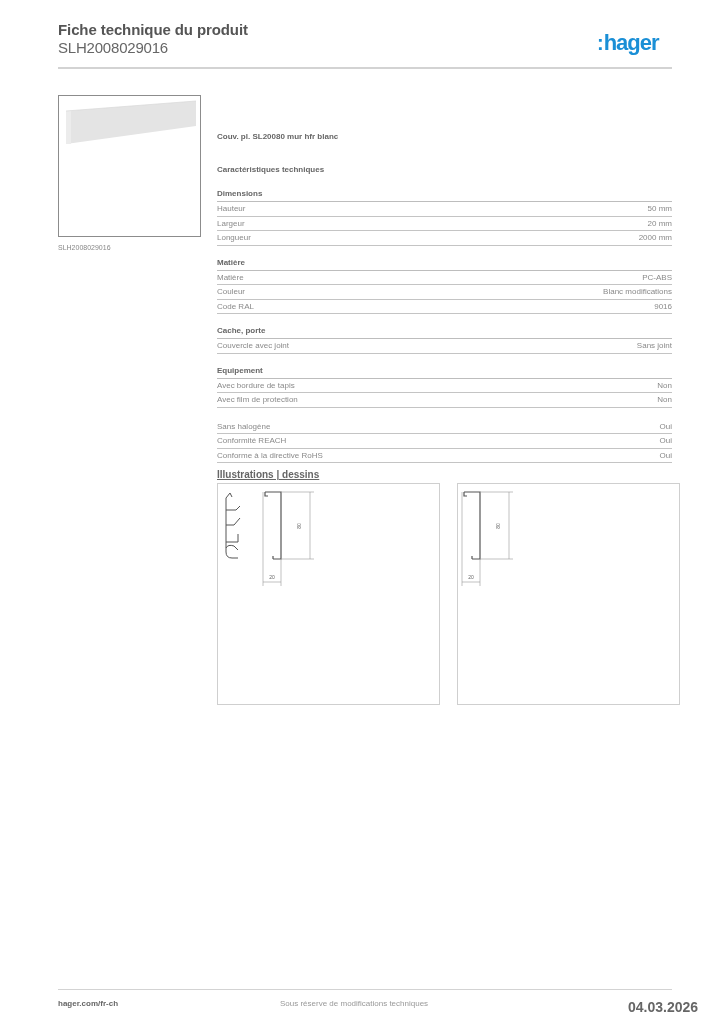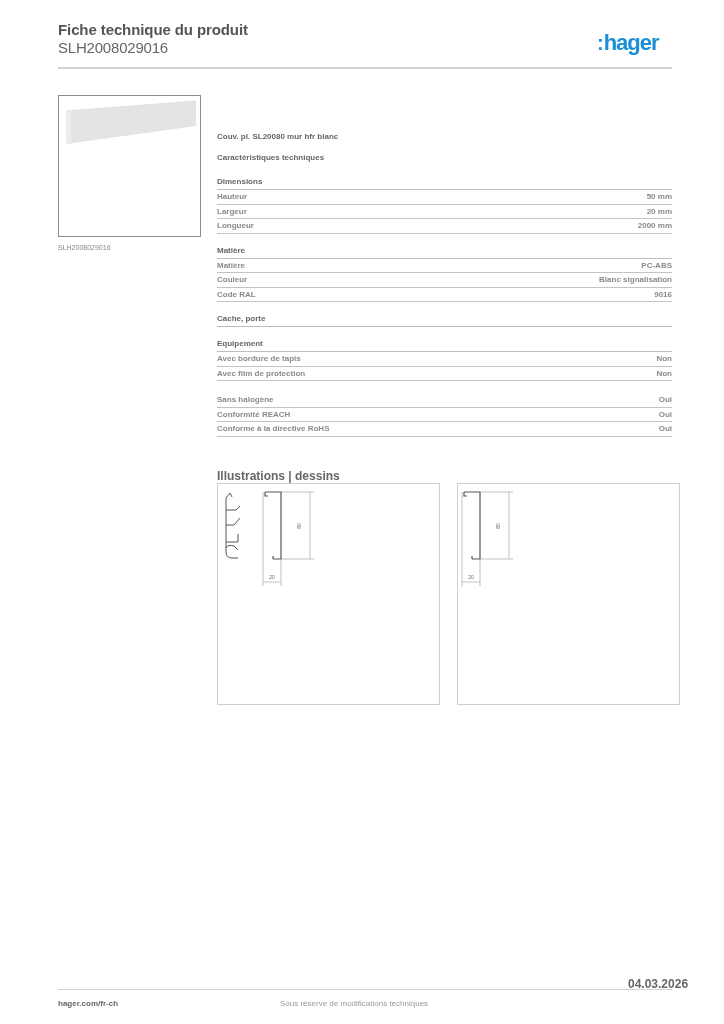--- a/index.html
+++ b/index.html
@@ -8,33 +8,33 @@
   .abs { position: absolute; }
   .title { left: 58px; top: 21px; font-size: 15px; font-weight: bold; color: #555; letter-spacing: -0.1px; }
   .code { left: 58px; top: 39px; font-size: 15px; color: #666; letter-spacing: -0.2px; }
   .logo { left: 597px; top: 30px; font-size: 22px; font-weight: bold; color: #1a8fd6; letter-spacing: -1px; }
   .logo .colon { font-size: 20px; margin-right: 1px; }
   .hrule { left: 58px; top: 67px; width: 614px; height: 2px; background: #d3d3d3; }
   .imgbox { left: 58px; top: 95px; width: 143px; height: 142px; border: 1px solid #8c8c8c; box-sizing: border-box; background: #fff; }
   .imgcap { left: 58px; top: 244px; font-size: 7px; color: #888; }
   .col { left: 217px; top: 96px; width: 455px; }
   .prodname { font-size: 8px; font-weight: bold; color: #666; height: 14px; margin-top: 36px; }
-  .sec-title { font-size: 8px; font-weight: bold; color: #666; margin-top: 7px; height: 12px; }
+  .sec-title { font-size: 8px; font-weight: bold; color: #666; margin-top: 19px; height: 12px; }
   .group { margin-top: 12px; }
   .group-h { font-size: 8px; font-weight: bold; color: #666; height: 11px; border-bottom: 1px solid #bdbdbd; padding-bottom: 1px; }
   .row { display: flex; justify-content: space-between; font-size: 8px; color: #8a8a8a;
-         height: 13.5px; line-height: 13px; border-bottom: 1px solid #c4c4c4; font-weight: bold; }
-  .illus-title { left: 217px; top: 469px; font-size: 12px; font-weight: bold; color: #666; }
+         height: 13.5px; line-height: 13px; border-bottom: 1px solid #c4c4c4; }
+  .illus-title { left: 217px; top: 469px; font-size: 10px; font-weight: bold; color: #666; text-decoration: underline; }
   .illbox { top: 483px; width: 223px; height: 222px; border: 1px solid #cfcfcf; box-sizing: border-box; background: #fff; }
   .ill1 { left: 217px; }
   .ill2 { left: 457px; width: 223px; }
   .frule { left: 58px; top: 989px; width: 614px; height: 1px; background: #d3d3d3; }
   .fleft { left: 58px; top: 999px; font-size: 8px; font-weight: bold; color: #666; }
   .fcenter { left: 280px; top: 999px; font-size: 8px; color: #999; }
-  .fright { left: 628px; top: 977px; font-size: 12px; font-weight: bold; color: #666; }
+  .fright { left: 628px; top: 999px; font-size: 14px; font-weight: bold; color: #666; }
   svg text { font-family: "Liberation Sans", sans-serif; }
 </style>
 </head>
 <body>
 
 <div class="abs title">Fiche technique du produit</div>
 <div class="abs code">SLH2008029016</div>
 <div class="abs logo"><span class="colon">:</span><span>hager</span></div>
 <div class="abs hrule"></div>
 
@@ -68,30 +68,34 @@
   </div>
 
   <div class="group">
     <div class="group-h">Matière</div>
     <div class="row">
         <span>Matière</span>
         <span>PC-ABS</span>
       </div>
     <div class="row">
         <span>Couleur</span>
-        <span>Blanc signalisation</span>
+        <span>Blanc modifications</span>
       </div>
     <div class="row">
         <span>Code RAL</span>
         <span>9016</span>
       </div>
   </div>
 
   <div class="group">
     <div class="group-h">Cache, porte</div>
+    <div class="row">
+        <span>Couvercle avec joint</span>
+        <span>Sans joint</span>
+      </div>
   </div>
 
   <div class="group">
     <div class="group-h">Equipement</div>
     <div class="row">
         <span>Avec bordure de tapis</span>
         <span>Non</span>
       </div>
     <div class="row">
         <span>Avec film de protection</span>

